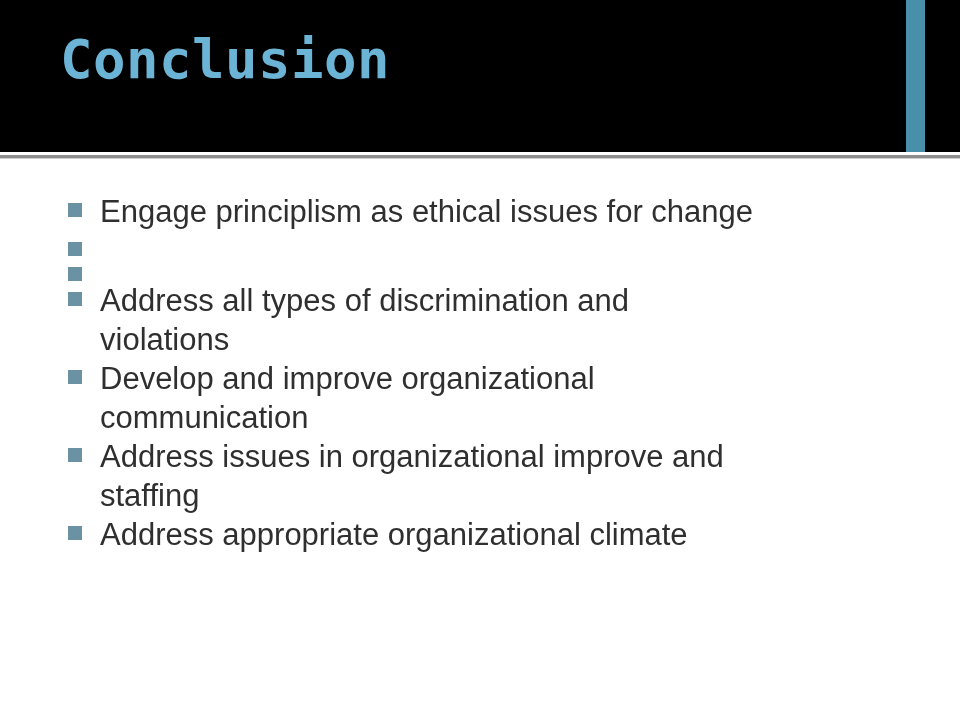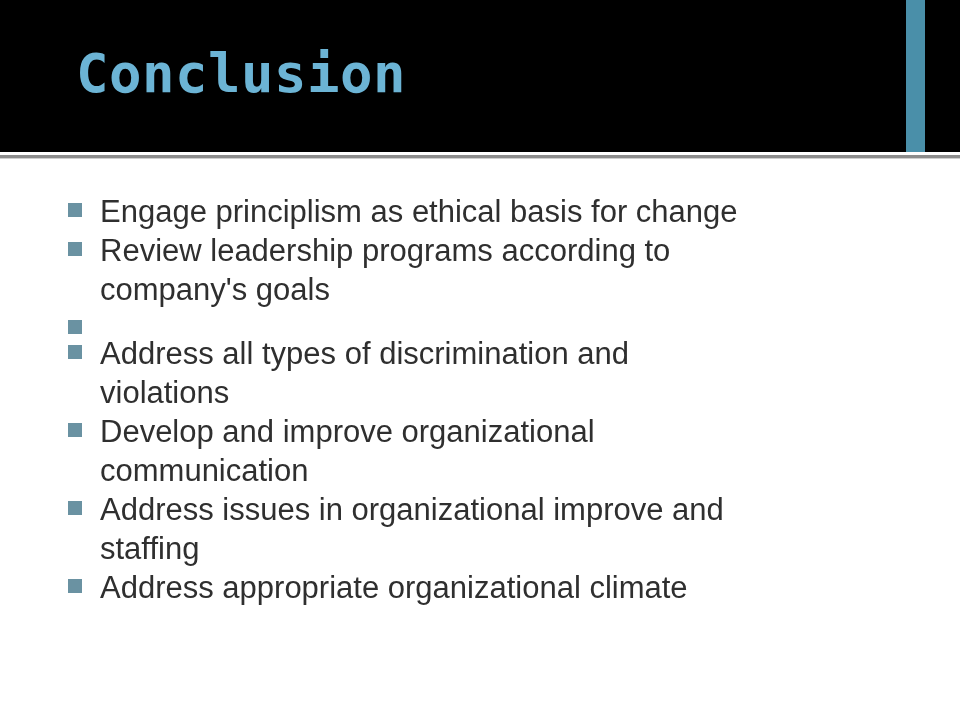--- a/index.html
+++ b/index.html
@@ -19,29 +19,28 @@
   .header {
     position: absolute;
     top: 0; left: 0;
     width: 960px;
     height: 152px;
     background: #000000;
   }
   .title {
     position: absolute;
     left: 60px;
-    top: 44px;
+    top: 30px;
     font-family: "DejaVu Sans Mono", monospace;
     font-weight: bold;
     font-size: 54px;
     line-height: 60px;
     color: #6CB4D5;
     letter-spacing: 0.5px;
     white-space: nowrap;
-    margin-left: 16px;
   }
   .accent-bar {
     position: absolute;
     left: 906px;
     top: 0;
     width: 19px;
     height: 152px;
     background: #4A8FA9;
   }
   
@@ -96,26 +95,24 @@
     <div class="title">Conclusion</div>
     <div class="accent-bar"></div>
   </div>
 
   <div class="divider-main"></div>
   <div class="divider-highlight"></div>
 
   <ul class="bullet-list">
     <li class="bullet-item">
       <span class="bullet-square"></span>
-      <span class="bullet-text">Engage principlism as ethical basis for change</span>
+      <span class="bullet-text">Engage principlism as ethical issues for change</span>
     </li>
     <li class="bullet-item">
       <span class="bullet-square"></span>
-      <span class="bullet-text">Review leadership programs according to
-company's goals</span>
     </li>
     <li class="bullet-item">
       <span class="bullet-square"></span>
     </li>
     <li class="bullet-item">
       <span class="bullet-square"></span>
       <span class="bullet-text">Address all types of discrimination and
 violations</span>
     </li>
     <li class="bullet-item">

